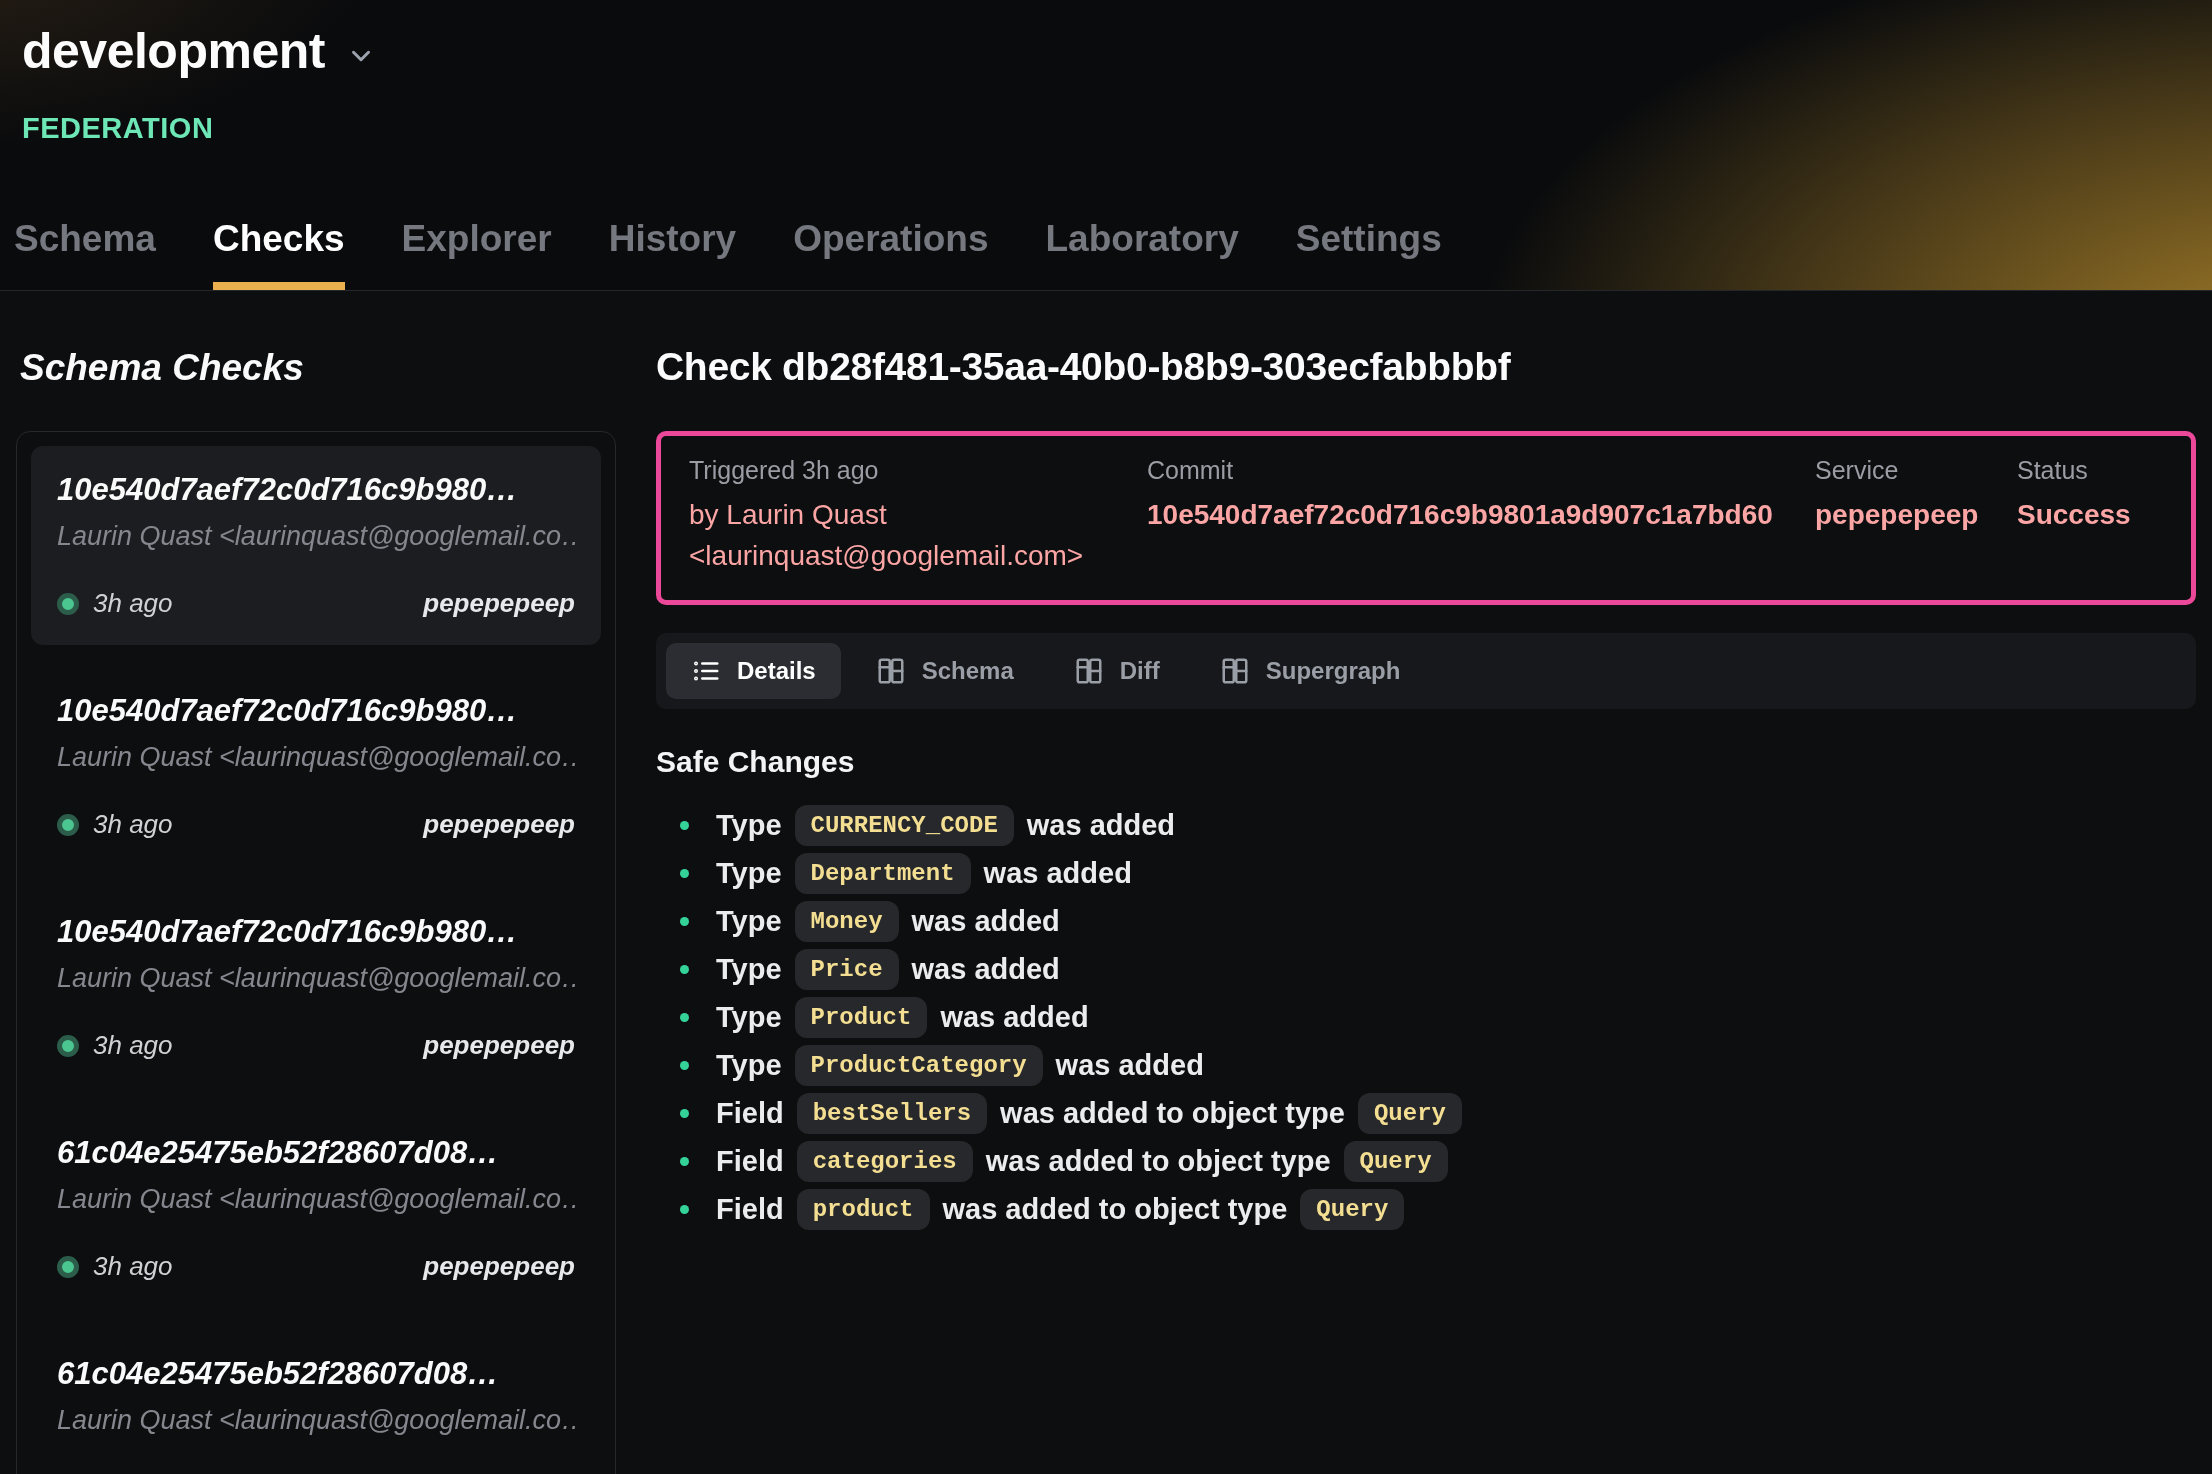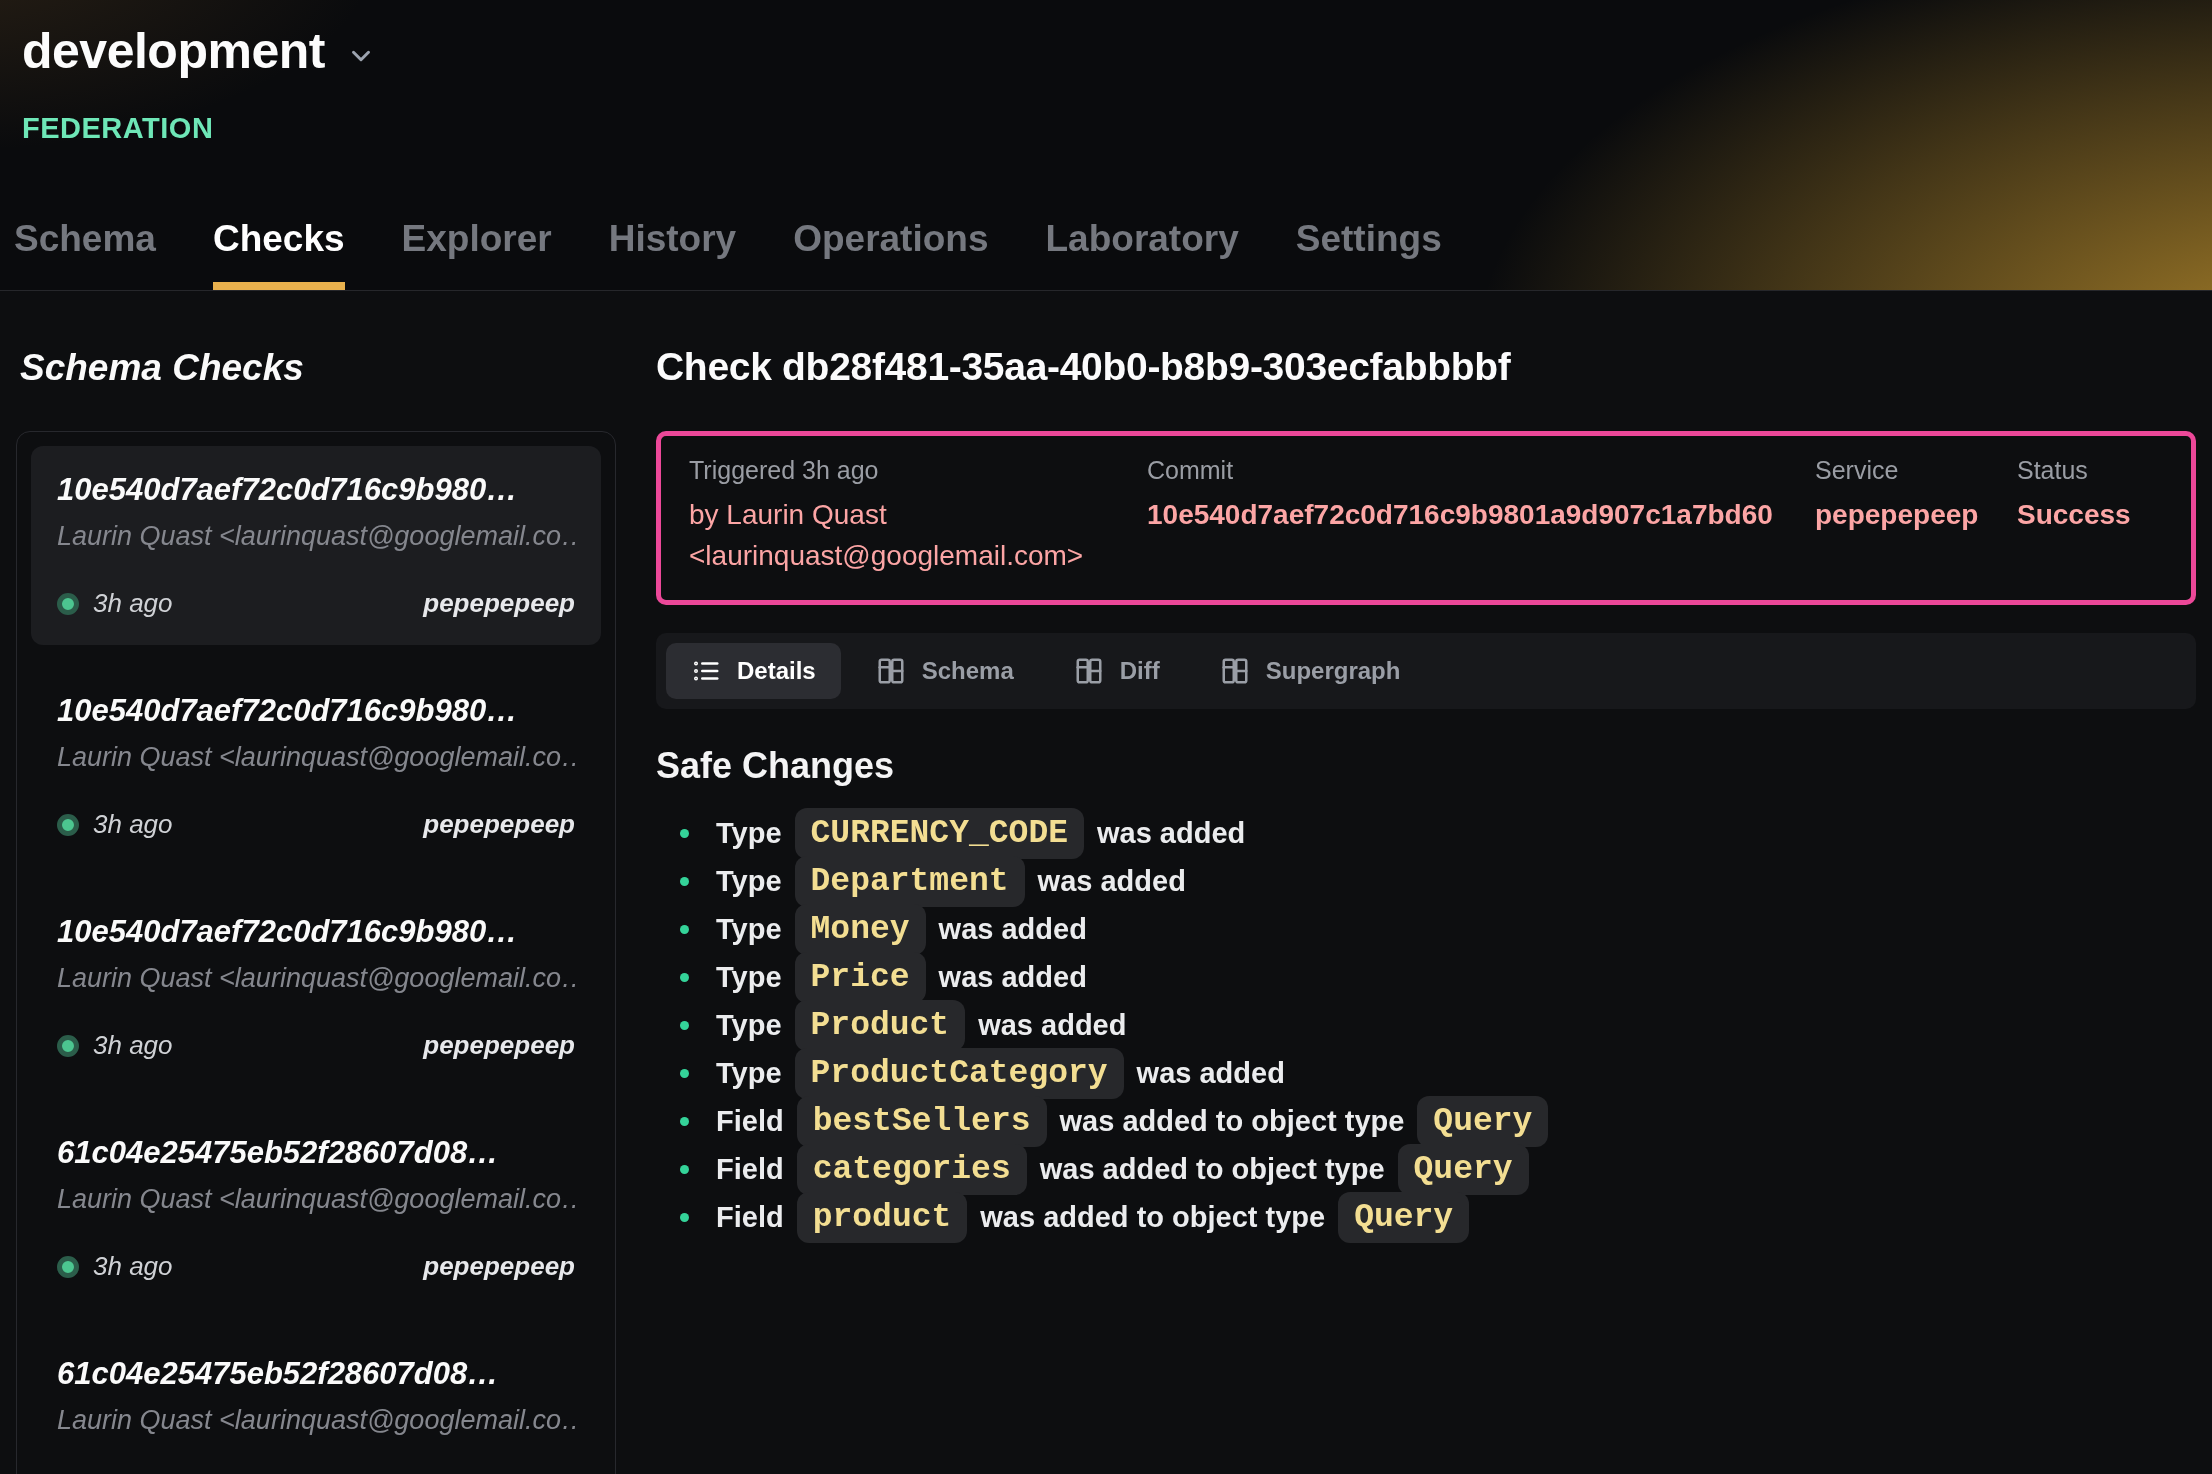--- a/index.html
+++ b/index.html
@@ -92,31 +92,31 @@
     display:flex; align-items:center; gap:10px;
   }
   .view-tab {
     display:flex; align-items:center; gap:16px;
     padding:13px 25px; border-radius:10px;
     font-size:24px; font-weight:600; color:#9a9ea6; cursor:pointer;
   }
   .view-tab.active { background:#2c2d32; color:#ffffff; }
   .view-tab svg { flex:none; }
 
-  .section-title { margin-top:36px; font-size:36px; font-weight:600; color:#f4f4f5; }
+  .section-title { margin-top:36px; font-size:30px; font-weight:600; color:#f4f4f5; }
 
   .changes { margin-top:22px; list-style:none; }
   .changes li { display:flex; align-items:center; height:48px; font-size:29px; color:#ebecee;font-weight:bold; }
   .bullet {
     width:9px; height:9px; border-radius:50%;
     background:#34d399; margin:0 27px 0 24px; flex:none;
   }
   .code {
     font-family:"Liberation Mono","DejaVu Sans Mono",monospace;
-    font-size:33px; color:#f3de92;
+    font-size:24px; color:#f3de92;
     background:#27282b; border-radius:12px;
     padding:7px 16px; margin:0 13px;
     white-space:nowrap;
   }
 </style>
 </head>
 <body>
 
 <div class="header">
   <div class="project-row">

